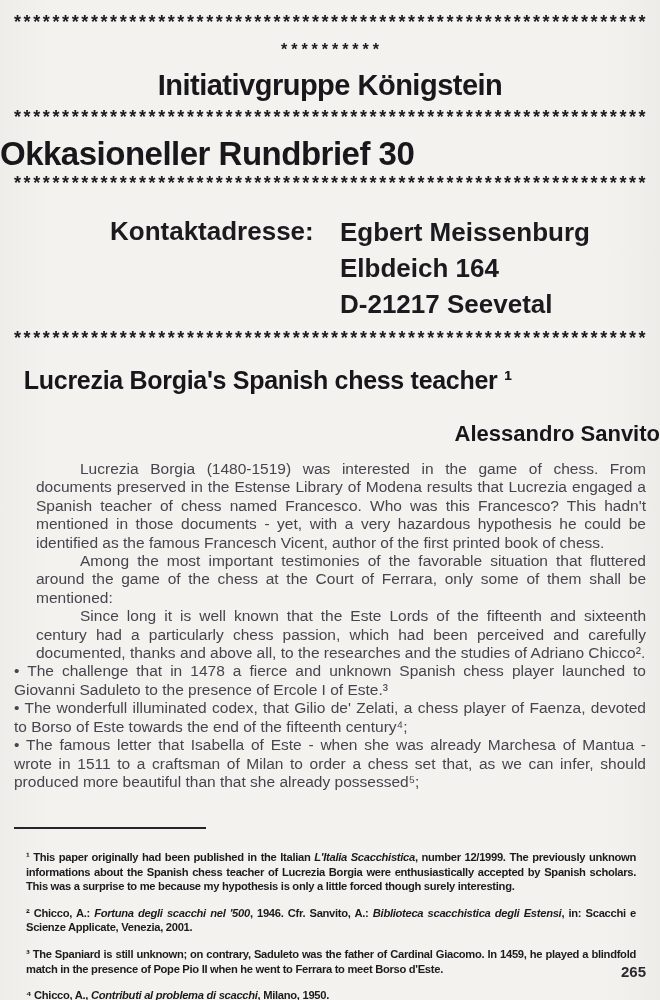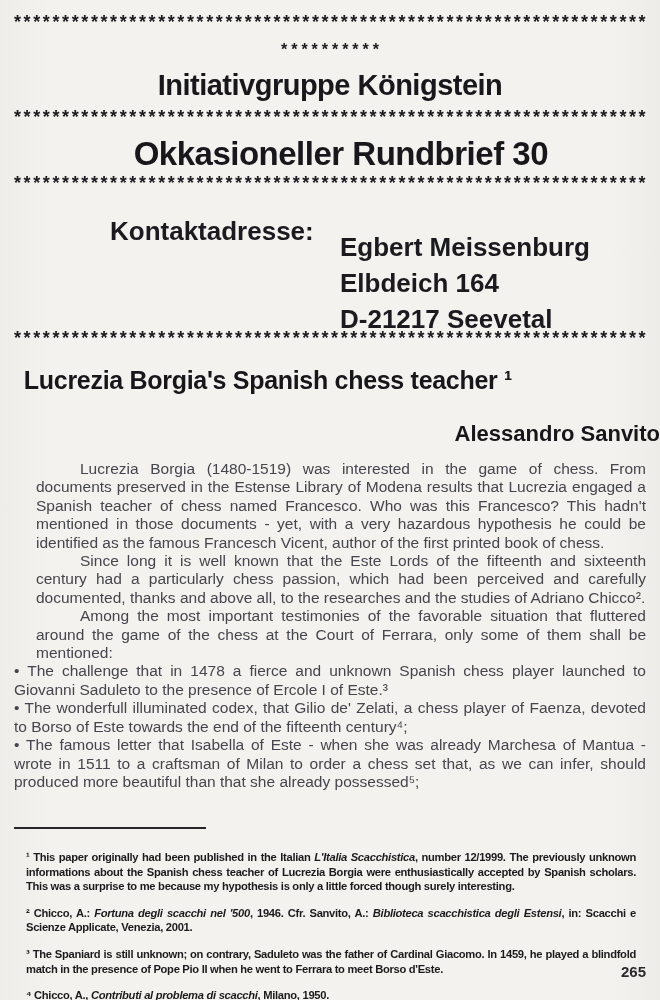--- a/index.html
+++ b/index.html
@@ -33,34 +33,33 @@
     font-weight:bold; font-size:16px; line-height:14px;
     color:#1b1b1f; height:15px; overflow:hidden;
   }
   
   .h1{
     left:0; width:660px; text-align:center;
     font-size:29px; font-weight:bold; letter-spacing:-0.5px;
     color:#18181c;
   }
   .h2{
-    left:16px; width:532px; text-align:right;
+    left:0; width:532px; text-align:left;
     font-size:33px; font-weight:bold; letter-spacing:-0.5px;
     color:#18181c;
   }
   
   .contact-label{
     left:110px; top:216px;
     font-size:26px; font-weight:bold; color:#1a1a1f;
   }
   .contact-lines{
     left:340px; top:214px;
     font-size:26px; font-weight:bold; color:#1a1a1f;
     line-height:36px;
-    margin-top:15px;
   }
   
   .article-title{
     left:0; width:536px; text-align:center;
     font-size:25px; font-weight:bold; color:#17171b;
     letter-spacing:-0.3px;
   }
   .article-author{
     left:0; width:660px; text-align:right;
     font-size:22px; font-weight:bold; color:#17171b;
@@ -397,22 +396,22 @@
       <span>*</span>
       <span>*</span>
     </div>
 
   <div class="abs article-title" style="top:366px">Lucrezia Borgia's Spanish chess teacher ¹</div>
 
   <div class="abs article-author" style="top:421px">Alessandro Sanvito</div>
 
   <div class="abs article-body" style="top:460px">
       <p class="para indent">Lucrezia Borgia (1480-1519) was interested in the game of chess. From documents preserved in the Estense Library of Modena results that Lucrezia engaged a Spanish teacher of chess named Francesco. Who was this Francesco? This hadn't mentioned in those documents - yet, with a very hazardous hypothesis he could be identified as the famous Francesch Vicent, author of the first printed book of chess.</p>
+      <p class="para indent">Among the most important testimonies of the favorable situation that fluttered around the game of the chess at the Court of Ferrara, only some of them shall be mentioned:</p>
       <p class="para indent">Since long it is well known that the Este Lords of the fifteenth and sixteenth century had a particularly chess passion, which had been perceived and carefully documented, thanks and above all, to the researches and the studies of Adriano Chicco².</p>
-      <p class="para indent">Among the most important testimonies of the favorable situation that fluttered around the game of the chess at the Court of Ferrara, only some of them shall be mentioned:</p>
       <p class="para bullet">• The challenge that in 1478 a fierce and unknown Spanish chess player launched to Giovanni Saduleto to the presence of Ercole I of Este.³</p>
       <p class="para bullet">• The wonderfull illuminated codex, that Gilio de' Zelati, a chess player of Faenza, devoted to Borso of Este towards the end of the fifteenth century⁴;</p>
       <p class="para bullet">• The famous letter that Isabella of Este - when she was already Marchesa of Mantua - wrote in 1511 to a craftsman of Milan to order a chess set that, as we can infer, should produced more beautiful than that she already possessed⁵;</p>
     </div>
 
   <div class="abs fn-sep"></div>
 
   <div class="abs footnotes">
       <p><span>¹ This paper originally had been published in the Italian </span><span class="it">L'Italia Scacchistica</span><span>, number 12/1999. The previously unknown informations about the Spanish chess teacher of Lucrezia Borgia were enthusiastically accepted by Spanish scholars. This was a surprise to me because my hypothesis is only a little forced though surely interesting.</span></p>
       <p><span>² Chicco, A.: </span><span class="it">Fortuna degli scacchi nel '500</span><span>, 1946. Cfr. Sanvito, A.: </span><span class="it">Biblioteca scacchistica degli Estensi</span><span>, in: Scacchi e Scienze Applicate, Venezia, 2001.</span></p>

